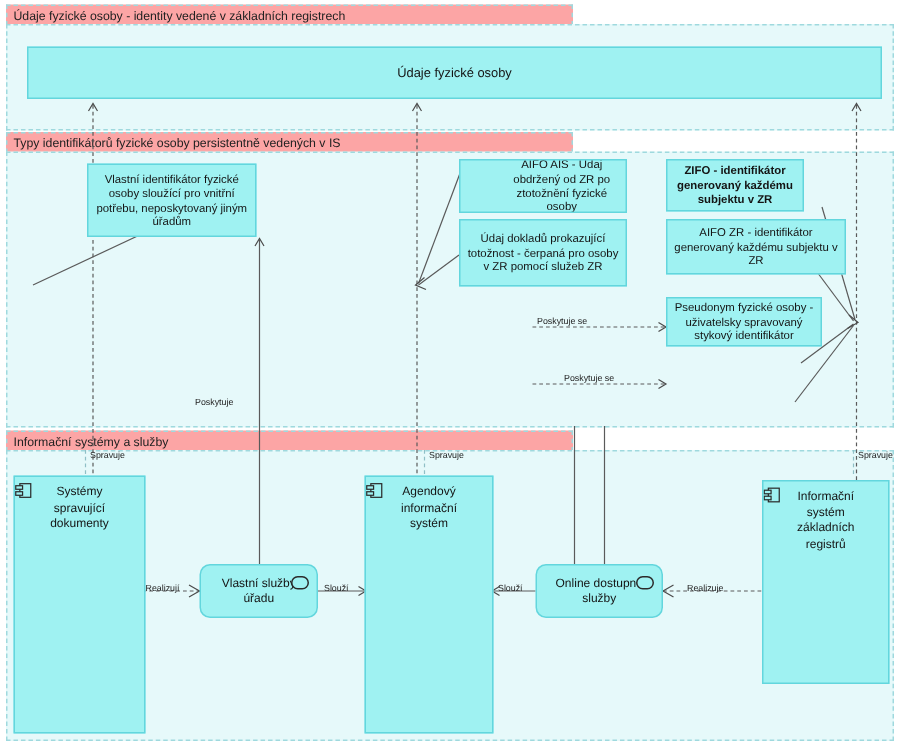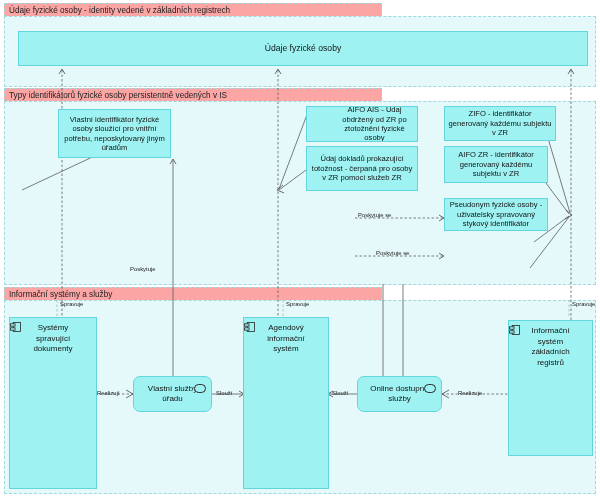--- a/index.html
+++ b/index.html
@@ -139,23 +139,23 @@
   </svg>
 
   <div class="node" style="left:58px;top:109px;width:113px;height:49px;">Vlastní identifikátor fyzické osoby sloužící pro vnitřní potřebu, neposkytovaný jiným úřadům</div>
 
   <div class="node banner" style="left:18px;top:31px;width:570px;height:35px;">Údaje fyzické osoby</div>
 
   <div class="node" style="left:306px;top:106px;width:112px;height:36px;padding-left:28px;">AIFO AIS - Údaj obdržený od ZR po ztotožnění fyzické osoby</div>
 
   <div class="node" style="left:306px;top:146px;width:112px;height:45px;">Údaj dokladů prokazující totožnost - čerpaná pro osoby v ZR pomocí služeb ZR</div>
 
-  <div class="node" style="left:444px;top:106px;width:112px;height:35px;">ZIFO - identifikátor generovaný každému subjektu v ZR</div>
-
-  <div class="node" style="left:444px;top:146px;width:104px;height:37px;">AIFO ZR - identifikátor generovaný každému subjektu v ZR</div>
+  <div class="node" style="left:444px;top:106px;width:92px;height:35px;font-weight:bold;">ZIFO - identifikátor generovaný každému subjektu v ZR</div>
+
+  <div class="node" style="left:444px;top:146px;width:120px;height:37px;">AIFO ZR - identifikátor generovaný každému subjektu v ZR</div>
 
   <div class="node" style="left:444px;top:198px;width:104px;height:33px;">Pseudonym fyzické osoby - uživatelsky spravovaný stykový identifikátor</div>
 
 
   <div class="elabel sm" style="left:130px;top:265px;">Poskytuje</div>
   <div class="elabel sm" style="left:358px;top:211px;">Poskytuje se</div>
   <div class="elabel sm" style="left:376px;top:249px;">Poskytuje se</div>
 
   <div class="elabel sm" style="left:60px;top:300px;">Spravuje</div>
   <div class="elabel sm" style="left:286px;top:300px;">Spravuje</div>

